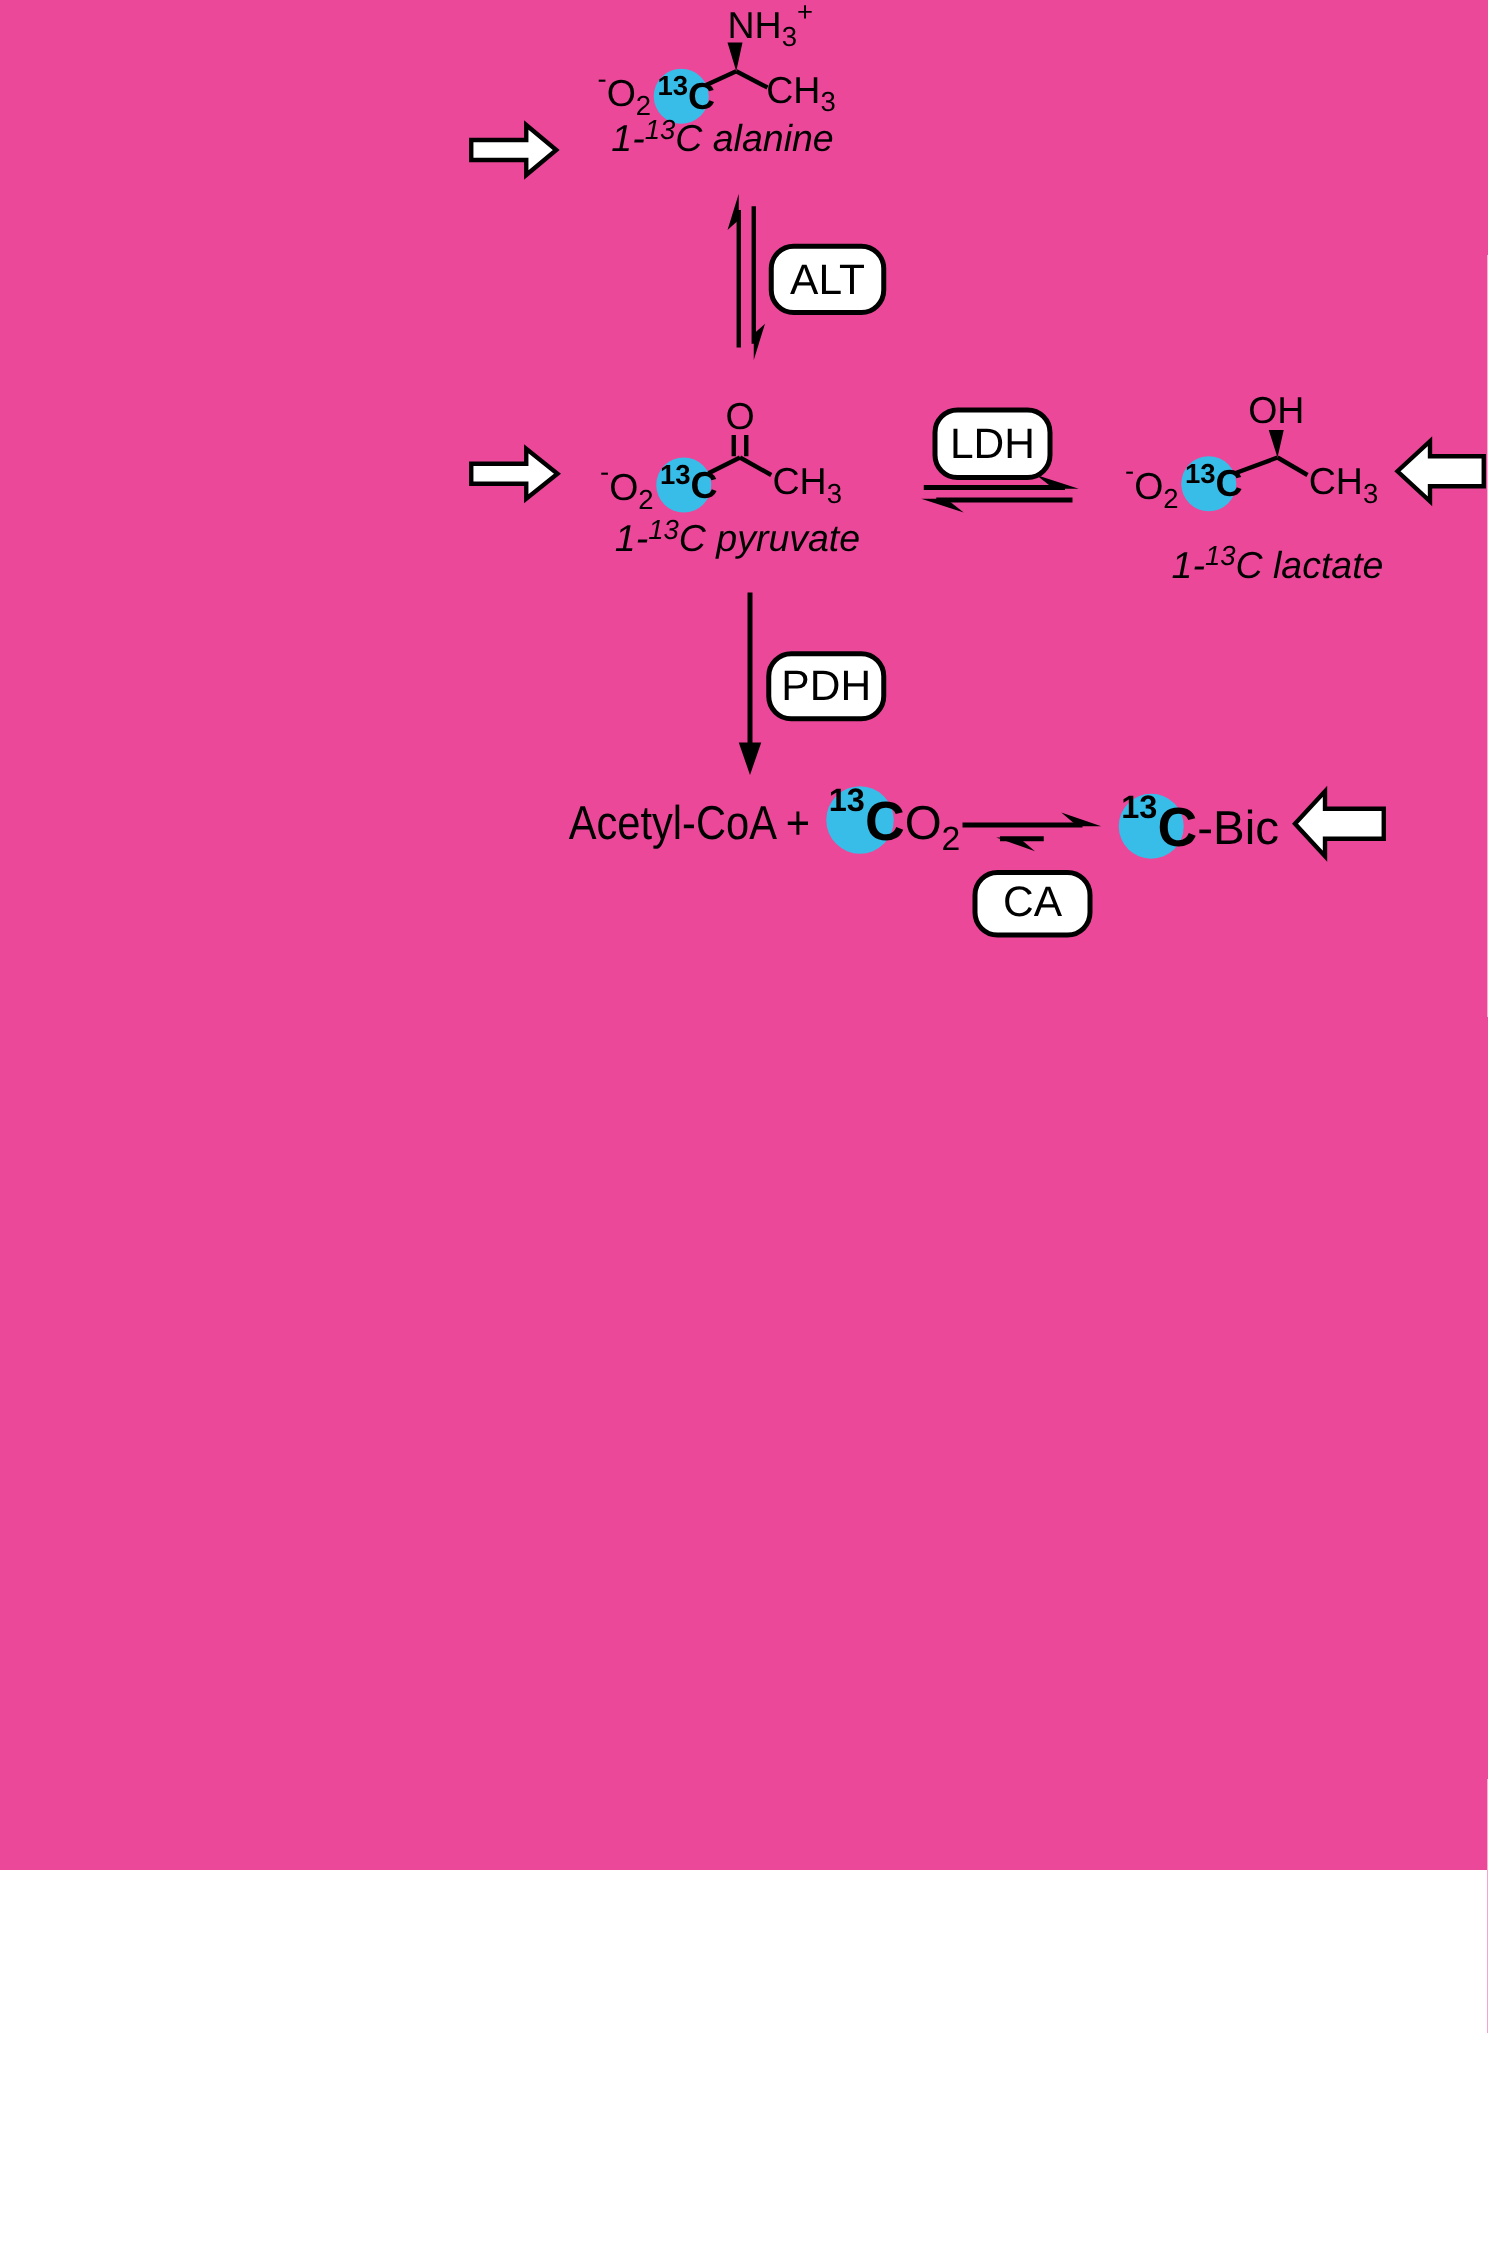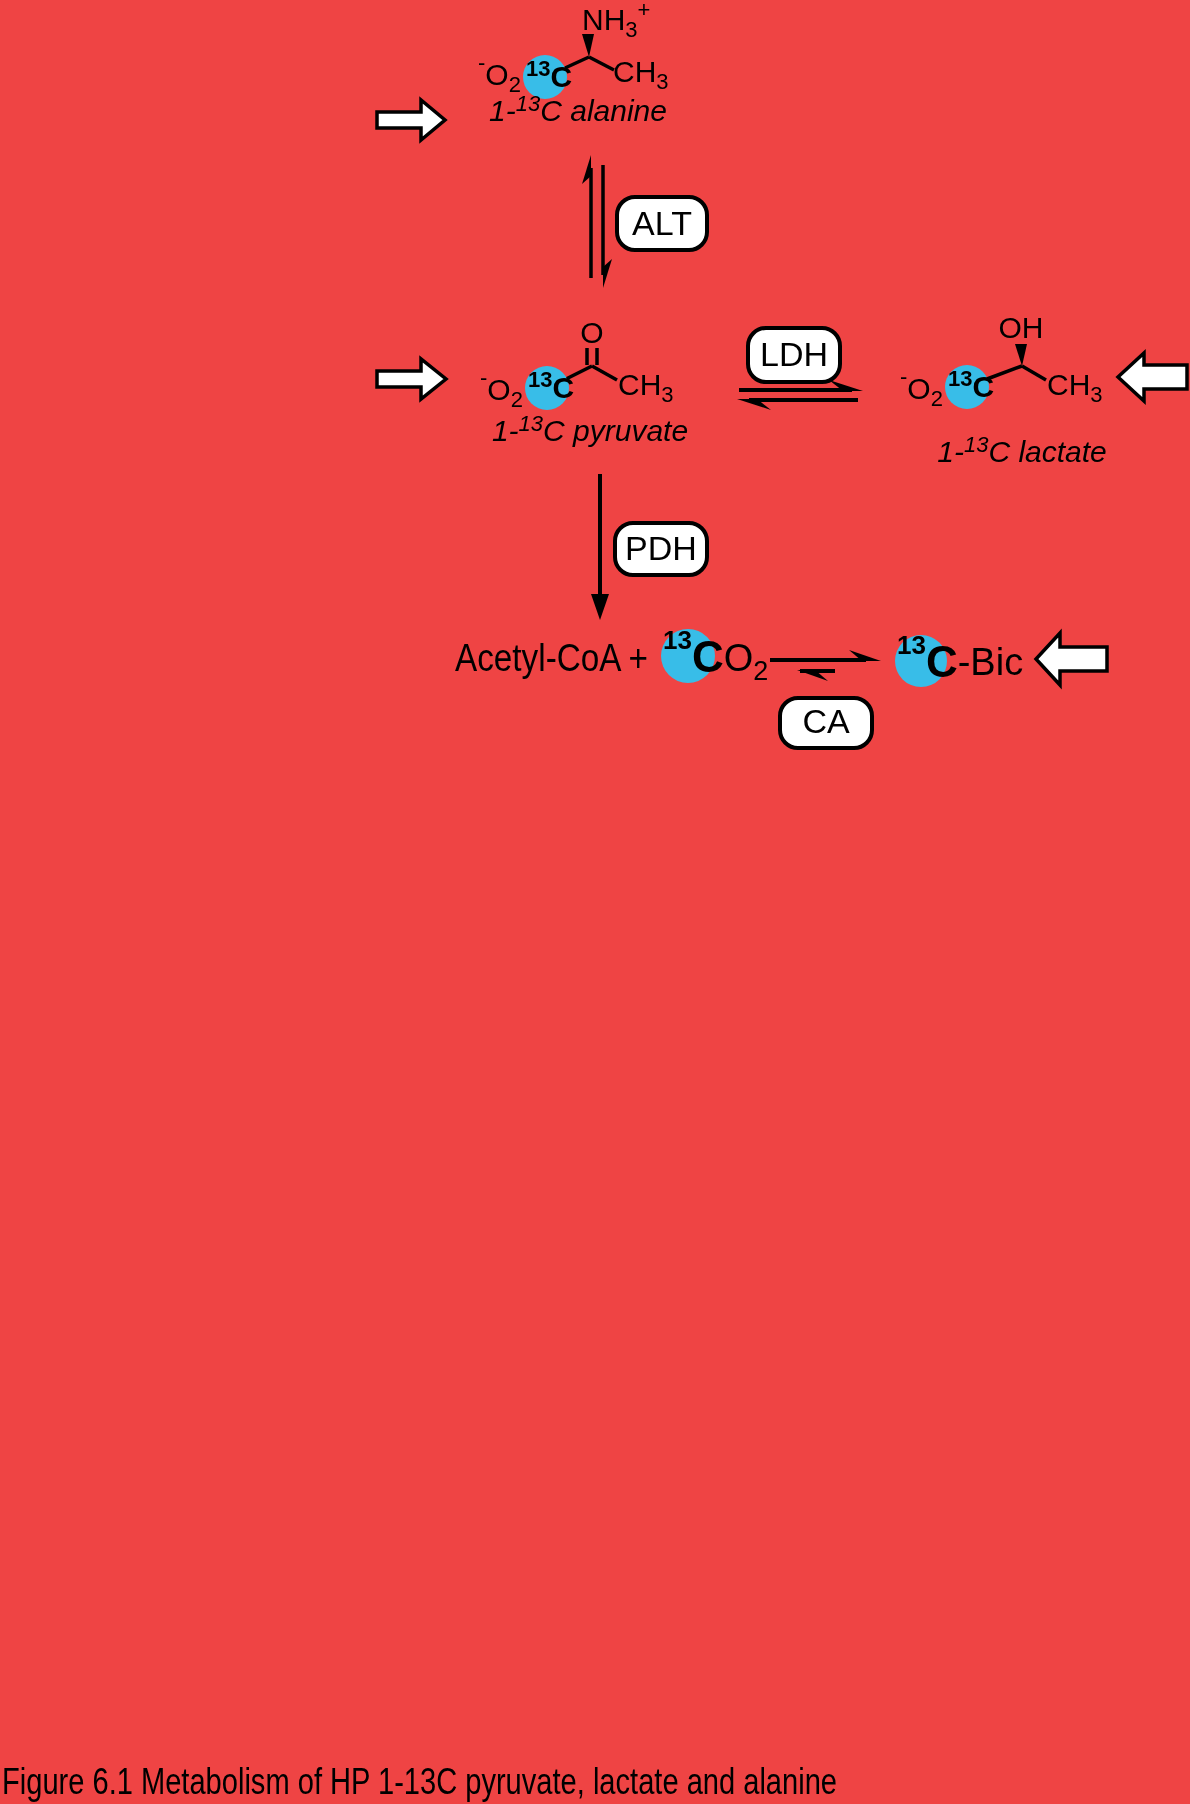--- a/index.html
+++ b/index.html
@@ -1,16 +1,16 @@
 <!DOCTYPE html>
 <html><head>
 <meta charset="utf-8">
 <style>
   html,body{margin:0;padding:0;background:#ffffff;}
-  .page{position:relative;width:1190px;height:1804px;background:#ef4444;overflow:hidden;}
+  .page{position:relative;width:1190px;height:1496px;background:#ec4899;overflow:hidden;}
   svg{position:absolute;left:0;top:0;}
   svg text{font-family:"Liberation Sans","DejaVu Sans",sans-serif;fill:#000;}
   .bond{stroke:#000;stroke-width:3.5;fill:none;}
   .harpoon{stroke:#000;stroke-width:4;fill:none;}
   .head{fill:#000;stroke:none;}
   .ebox{fill:#ffffff;stroke:#000;stroke-width:4;}
   .etext{font-size:34px;text-anchor:middle;}
   .hollow{fill:#ffffff;stroke:#000;stroke-width:3.5;stroke-linejoin:miter;}
   .atom{font-size:30px;}
   .sub{font-size:22px;}

